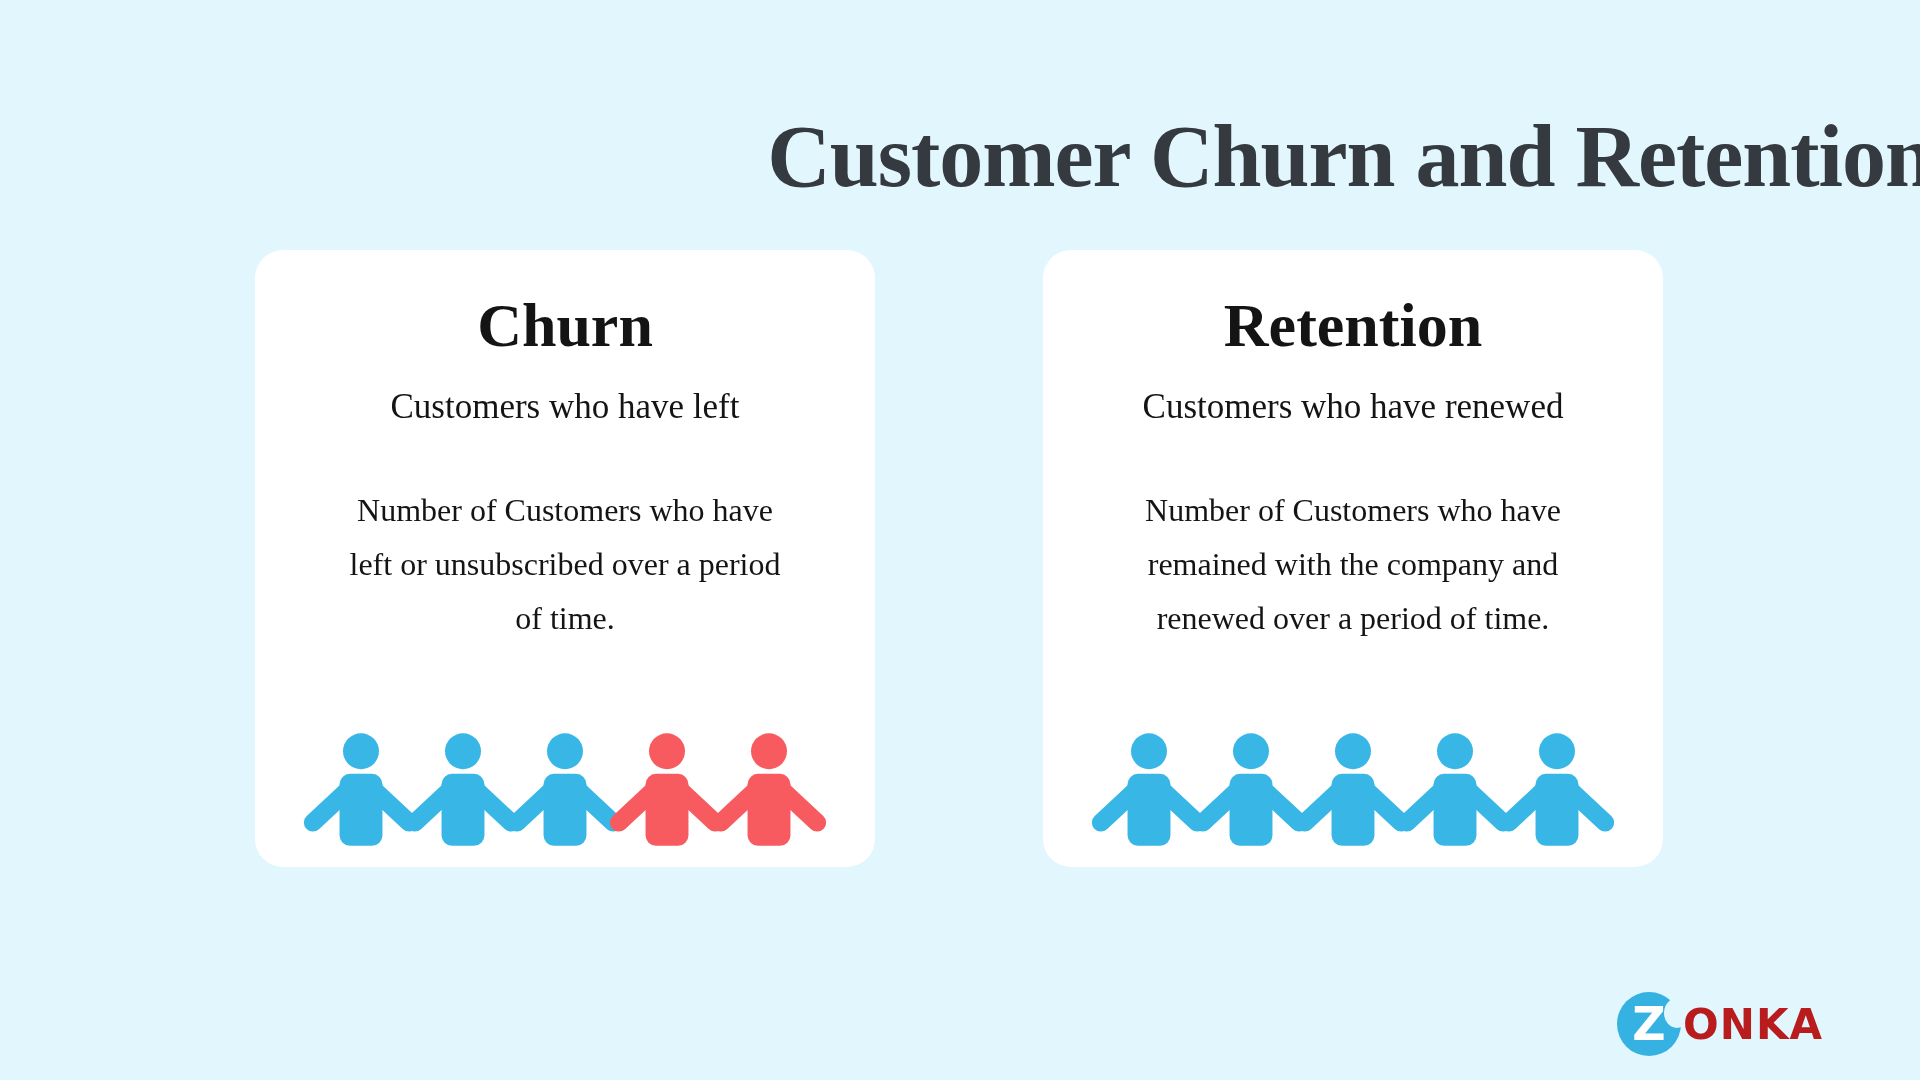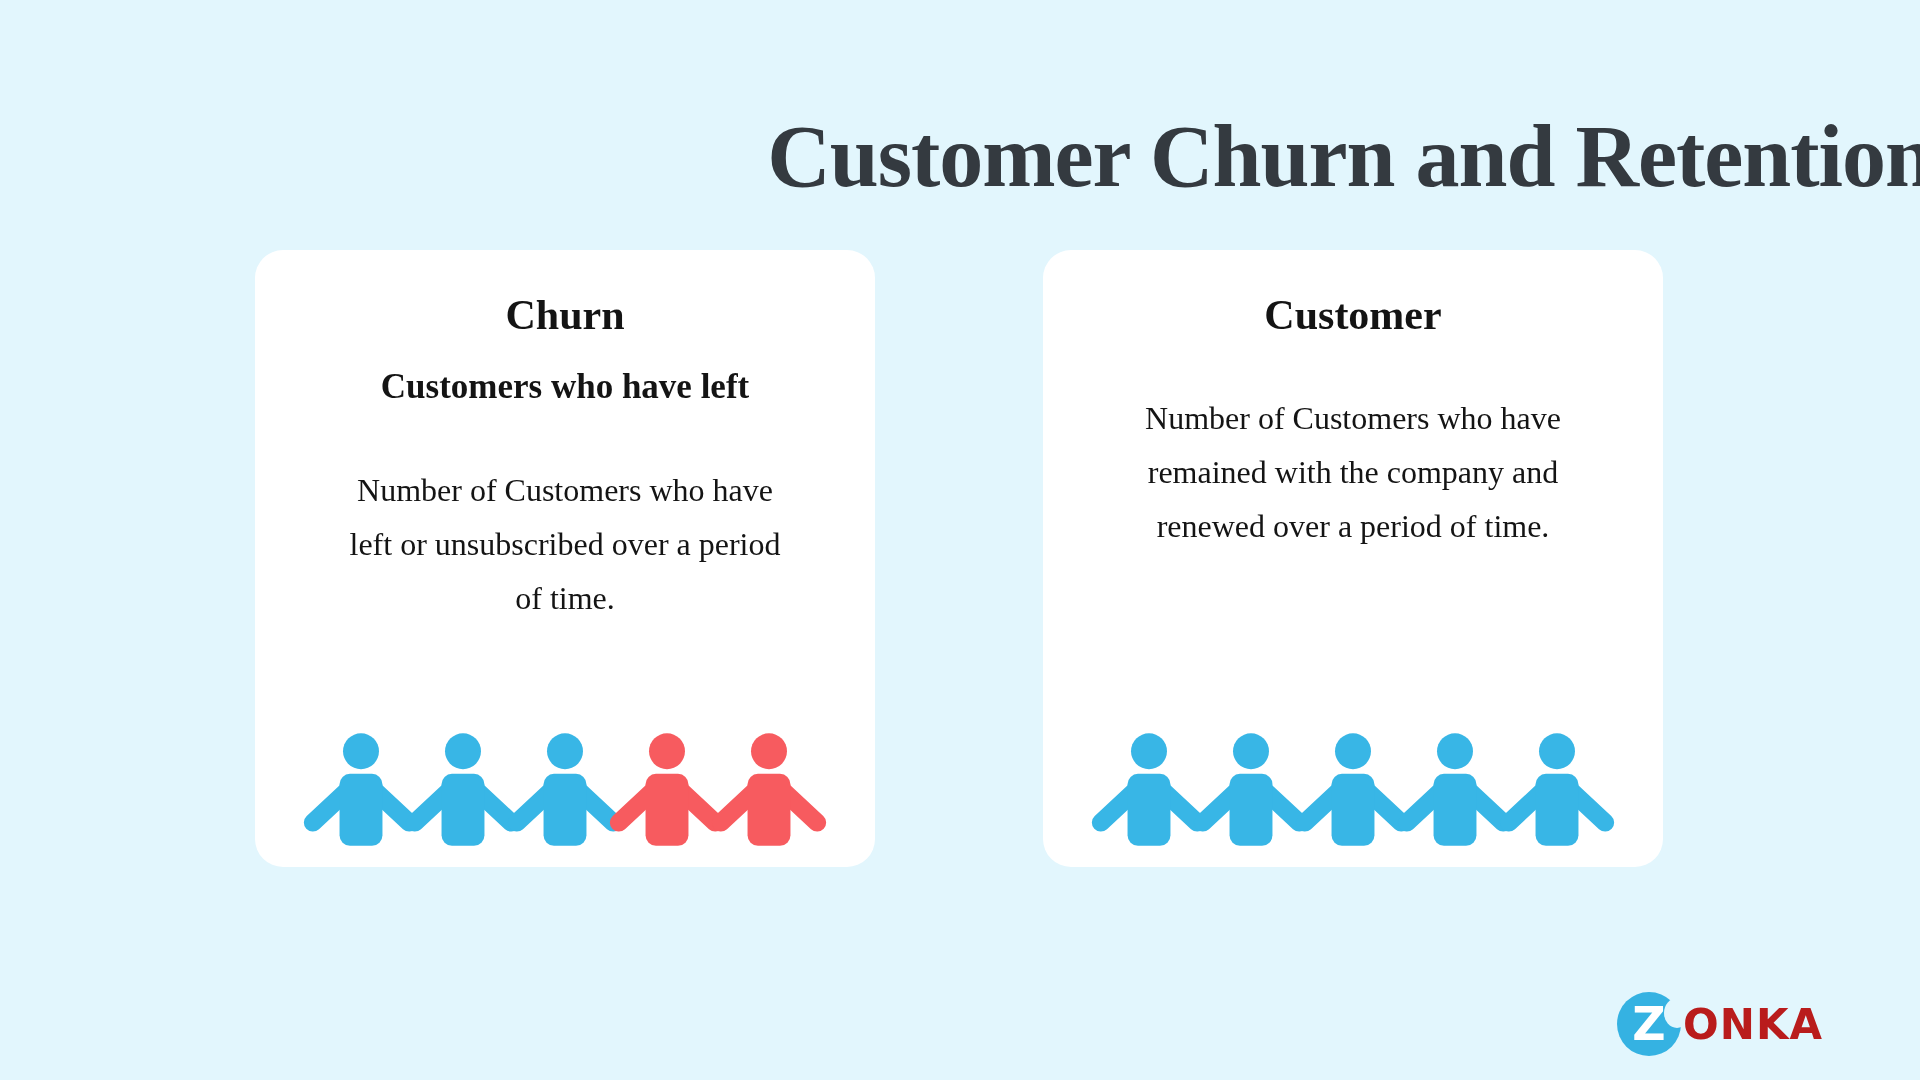--- a/index.html
+++ b/index.html
@@ -32,29 +32,29 @@
     width: 620px; height: 617px;
     background: var(--card-background, #fff);
     border-radius: 28px;
     text-align: center;
   }
   .card-left  { left: 255px; }
   .card-right { left: 1043px; }
 
   .card-title {
     margin: 44px 0 0;
-    font-size: 42px;
+    font-size: 62px;
     font-weight: bold;
     line-height: 1;
     color: var(--card-text, #141414);
   }
   .card-subtitle {
     margin: 30px 18px 0;
     font-size: 35px;
-    font-weight: bold;
+    font-weight: normal;
     line-height: 1.2;
     color: var(--card-text, #141414);
   }
   .card-body {
     margin: 56px 30px 0;
     font-size: 32px;
     line-height: 1.68;
     white-space: pre-line;
     color: var(--card-text, #141414);
   }
@@ -167,21 +167,22 @@
       <svg class="person-icon" viewBox="0 0 100 105" xmlns="http://www.w3.org/2000/svg">
         <circle cx="50" cy="16.5" r="15.5" fill="#f75b5f"></circle>
         <line x1="45" y1="44" x2="8.5" y2="78" stroke="#f75b5f" stroke-width="15.5" stroke-linecap="round"></line>
         <line x1="55" y1="44" x2="91.5" y2="78" stroke="#f75b5f" stroke-width="15.5" stroke-linecap="round"></line>
         <rect x="31.5" y="36" width="37" height="62" rx="9" fill="#f75b5f"></rect>
       </svg>
     </div>
 </section>
 
 <section class="card card-right">
-  <h2 class="card-title">Customer</h2>
+  <h2 class="card-title">Retention</h2>
+  <h3 class="card-subtitle">Customers who have renewed</h3>
   <p class="card-body">Number of Customers who have
 remained with the company and
 renewed over a period of time.</p>
   <div class="people-row">
       <svg class="person-icon" viewBox="0 0 100 105" xmlns="http://www.w3.org/2000/svg">
         <circle cx="50" cy="16.5" r="15.5" fill="#38b6e6"></circle>
         <line x1="45" y1="44" x2="8.5" y2="78" stroke="#38b6e6" stroke-width="15.5" stroke-linecap="round"></line>
         <line x1="55" y1="44" x2="91.5" y2="78" stroke="#38b6e6" stroke-width="15.5" stroke-linecap="round"></line>
         <rect x="31.5" y="36" width="37" height="62" rx="9" fill="#38b6e6"></rect>
       </svg>

